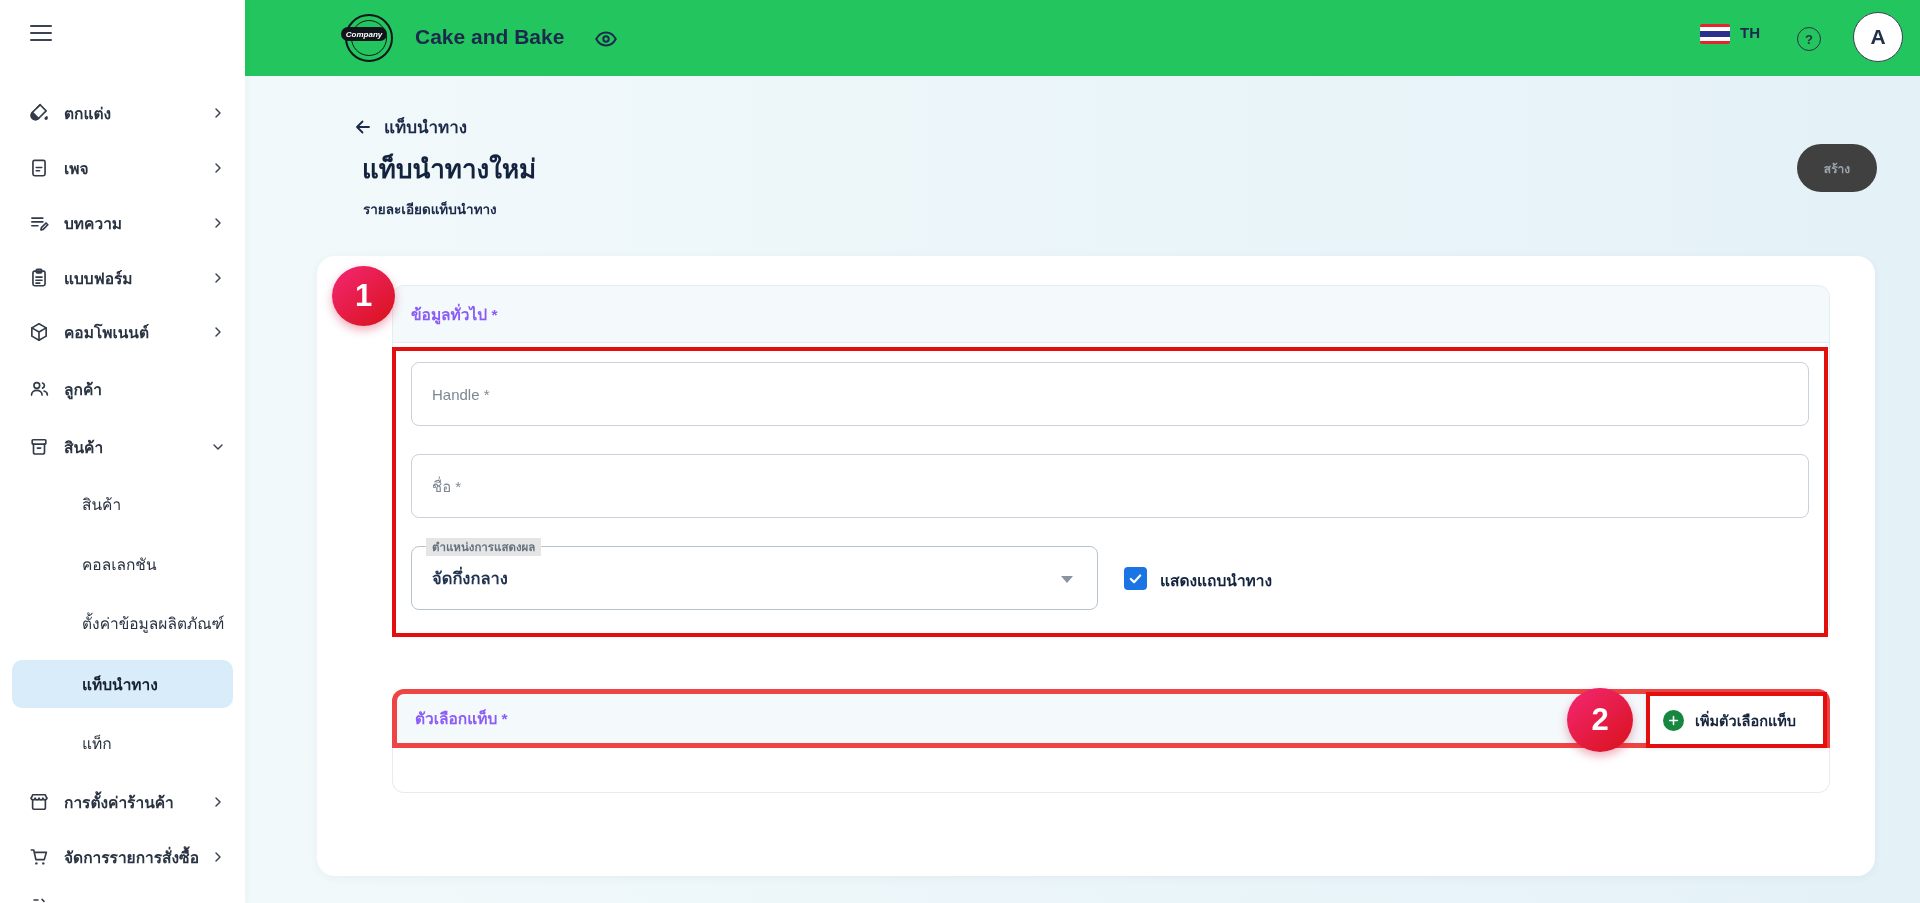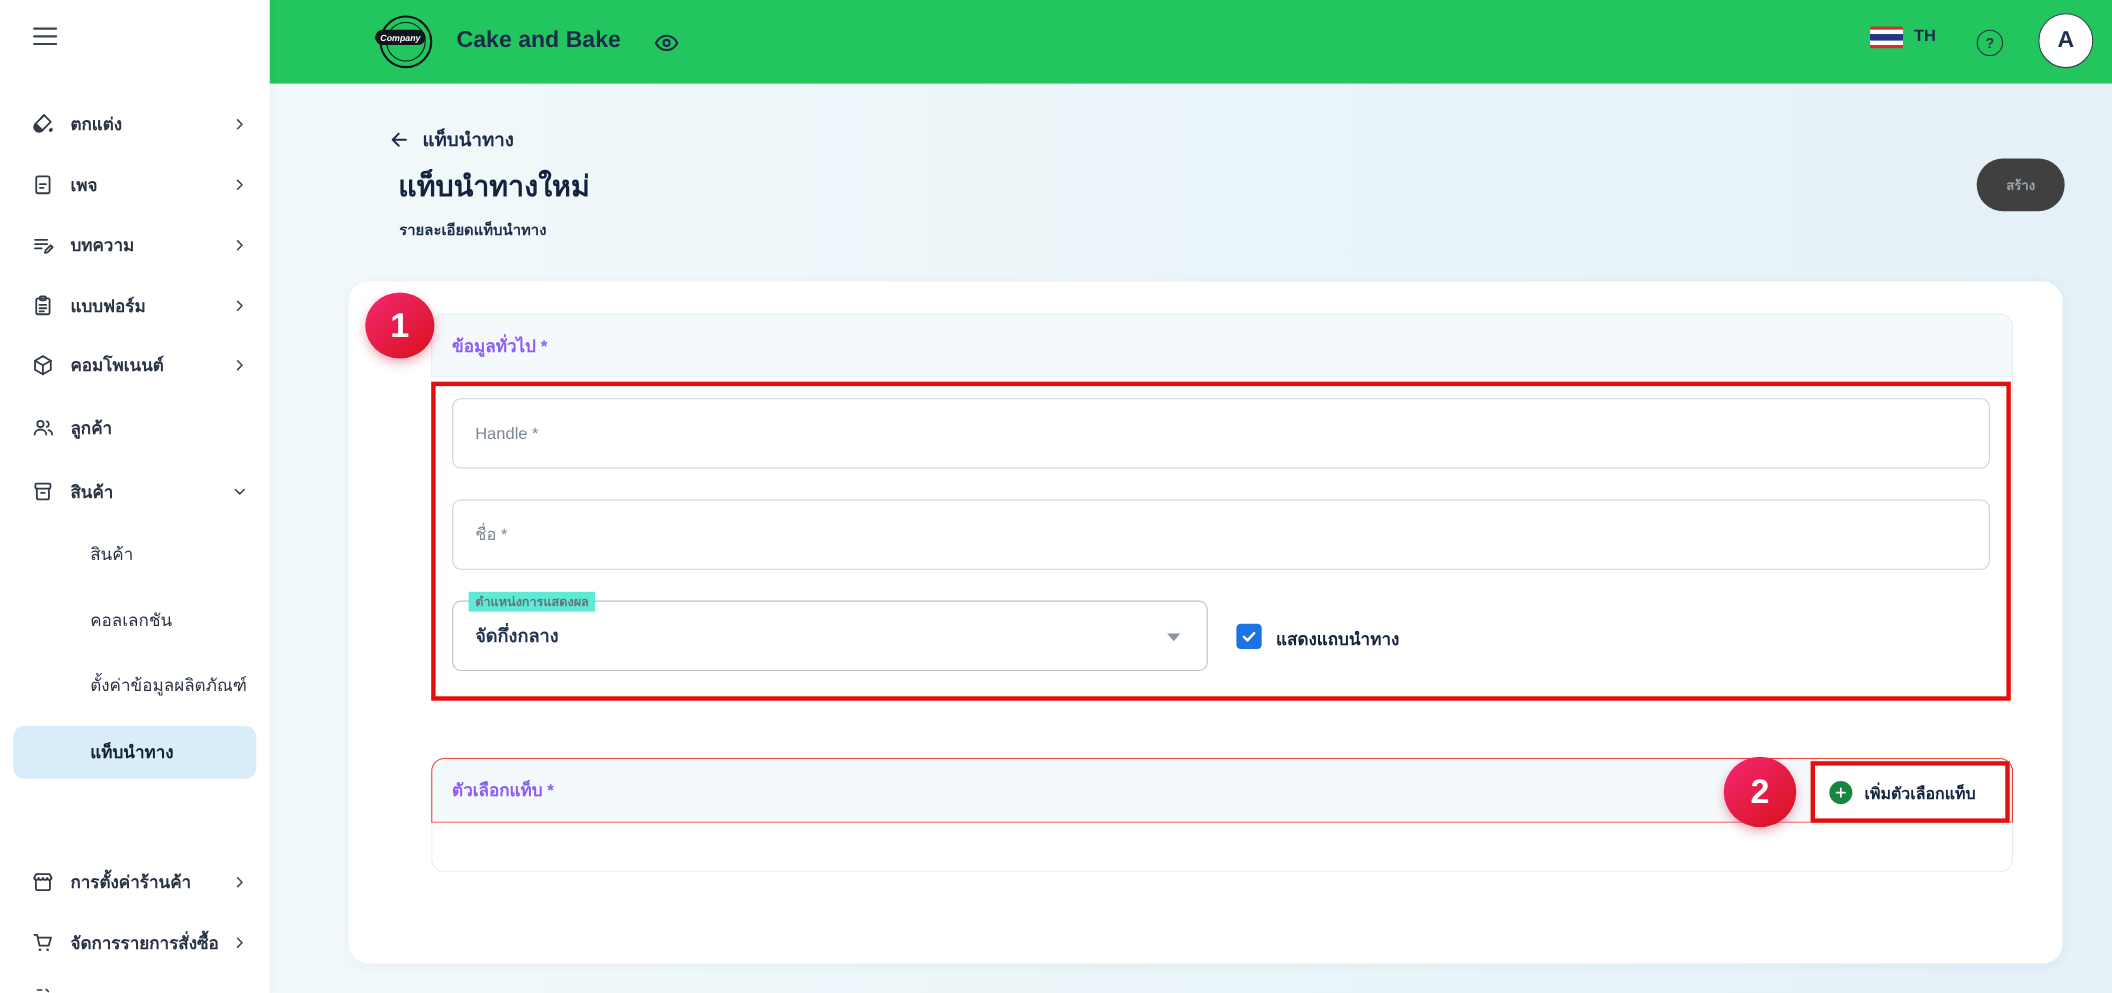--- a/index.html
+++ b/index.html
@@ -67,31 +67,31 @@
               border:1px solid #e6edf2;border-top:none;border-radius:0 0 12px 12px;}
   .red-rect1{position:absolute;left:392px;top:347px;width:1436px;height:290px;border:4px solid #e30e0e;
              z-index:6;pointer-events:none;}
   .field{position:absolute;left:411px;width:1398px;height:64px;border:1px solid #c9d2da;border-radius:8px;
          padding:0 20px;font-size:15px;color:#22304a;background:#fff;font-family:inherit;outline:none;}
   .field::placeholder{color:#7e8894;opacity:1;}
   .f-handle{top:362px;}
   .f-name{top:454px;}
   .selectbox{position:absolute;left:411px;top:546px;width:687px;height:64px;border:1px solid #b9c3cc;border-radius:8px;
              background:#fff;cursor:pointer;}
-  .sel-label{position:absolute;left:14px;top:-9px;background:#5eead4;padding:0 6px;font-size:11.5px;color:#667180;font-weight:600;}
+  .sel-label{position:absolute;left:14px;top:-9px;background:#e5e5e5;padding:0 6px;font-size:11.5px;color:#667180;font-weight:600;}
   .sel-value{position:absolute;left:20px;top:50%;transform:translateY(-50%);font-size:16.5px;font-weight:700;color:#1f3350;}
   .sel-arrow{position:absolute;right:24px;top:50%;transform:translateY(-30%);width:0;height:0;
              border-left:6px solid transparent;border-right:6px solid transparent;border-top:7px solid #8a94a0;}
   .checkbox{position:absolute;left:1124px;top:567px;width:23px;height:23px;background:#1b74e4;border-radius:4px;
             display:flex;align-items:center;justify-content:center;cursor:pointer;}
   .chk-label{position:absolute;left:1160px;top:568px;font-size:15.5px;font-weight:600;color:#14233c;}
 
   
   .card2-hdr{position:absolute;left:392px;top:689px;width:1438px;height:59px;background:#f4f9fc;
-             border:1px solid #ef4444;border-radius:12px 12px 0 0;display:flex;align-items:center;padding-left:18px;}
+             border:5px solid #ef4444;border-radius:12px 12px 0 0;display:flex;align-items:center;padding-left:18px;}
   .card2-body{position:absolute;left:392px;top:748px;width:1438px;height:45px;background:#fff;
               border:1px solid #e6edf2;border-top:none;border-radius:0 0 12px 12px;}
   .add-btn-wrap{position:absolute;left:1646px;top:692px;width:181px;height:56px;border:4px solid #e30e0e;
                 background:#fff;display:flex;align-items:center;gap:11px;padding-left:13px;z-index:7;
                 box-shadow:0 1px 4px rgba(0,0,0,.08);cursor:pointer;}
   .plus-ic{width:21px;height:21px;border-radius:50%;background:#17873f;display:flex;align-items:center;justify-content:center;flex:none;}
   .add-lb{font-size:14.5px;font-weight:700;color:#16243d;white-space:nowrap;}
 
   
   .badge{position:absolute;border-radius:50%;background:linear-gradient(140deg,#f1256b 10%,#dc1527 85%);
@@ -229,20 +229,23 @@
     </div>
     <div class="nav-row nav-sub" style="top:542px">
       <span class="nav-lb">คอลเลกชัน</span>
     </div>
     <div class="nav-row nav-sub" style="top:601px">
       <span class="nav-lb">ตั้งค่าข้อมูลผลิตภัณฑ์</span>
     </div>
     <div class="nav-row nav-sub nav-active" style="top:662px">
       <span class="nav-lb">แท็บนำทาง</span>
     </div>
+    <div class="nav-row nav-sub" style="top:721px">
+      <span class="nav-lb">แท็ก</span>
+    </div>
 
     <div class="nav-row" style="top:780px">
       <span class="nav-ic">
         <svg viewBox="0 0 20 20" width="22" height="22" fill="none" stroke="currentColor" stroke-width="1.5" stroke-linecap="round" stroke-linejoin="round">
           <path d="M4.2 8.6 V15.4 a1.2 1.2 0 0 0 1.2 1.2 h9.2 a1.2 1.2 0 0 0 1.2-1.2 V8.6"></path>
           <path d="M2.9 6.4 L4.4 3.4 h11.2 L17.1 6.4"></path>
           <path d="M2.9 6.4 a1.78 1.78 0 0 0 3.55 0 a1.78 1.78 0 0 0 3.55 0 a1.78 1.78 0 0 0 3.55 0 a1.78 1.78 0 0 0 3.55 0"></path>
         </svg>
       </span>
       <span class="nav-lb">การตั้งค่าร้านค้า</span>

